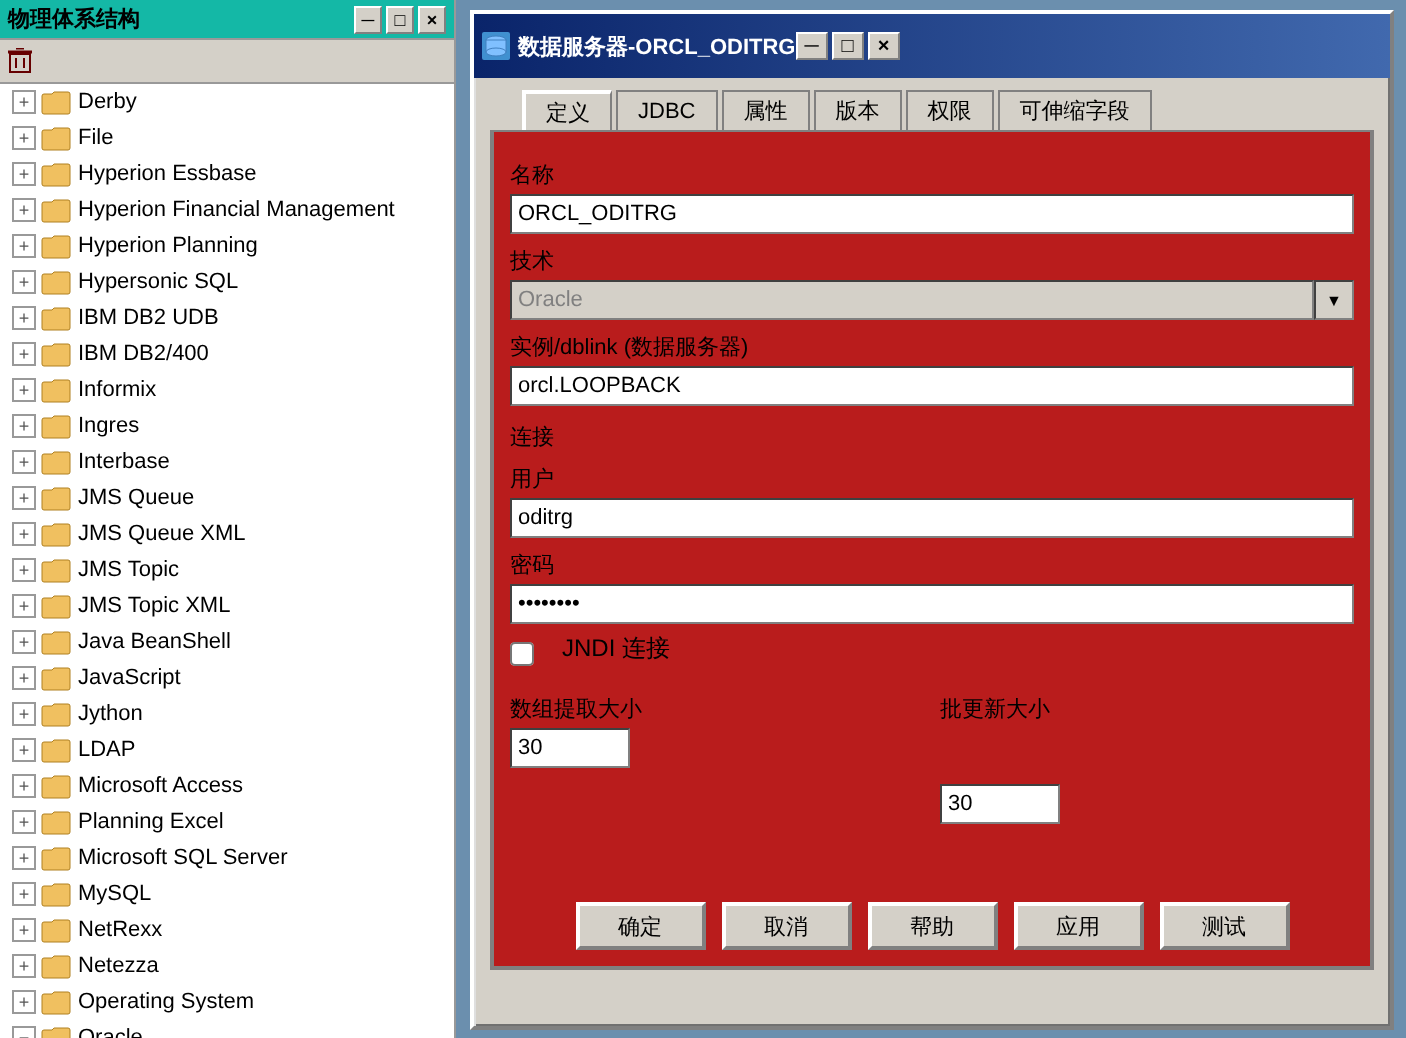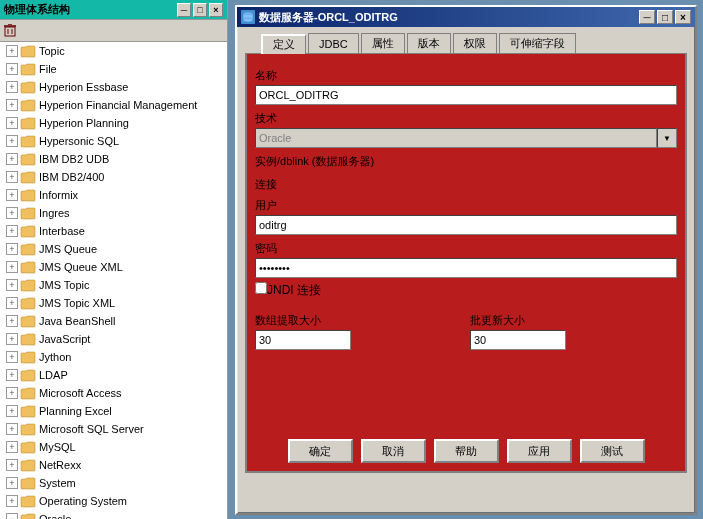--- a/index.html
+++ b/index.html
@@ -139,22 +139,21 @@
       border-right-color: #808080;
       border-bottom-color: #808080;
       box-shadow: inset 1px 1px #dfdfdf, inset -1px -1px #707070;
     }
 
     .dialog-titlebar {
       height: 20px;
       background: linear-gradient(to right, #0a246a, #4169ae);
       display: flex;
       align-items: center;
-      justify-content: space-between;
-      padding: 4px 4px;
+      padding: 16px 4px;
       color: #fff;
       font-size: 11px;
       font-weight: bold;
     }
 
     .dialog-title-text {
       display: flex;
       align-items: center;
       gap: 4px;
     }
@@ -191,21 +190,21 @@
       color: #000;
     }
 
     .dialog-content {
       padding: 4px 8px;
     }
 
     
     .tab-bar {
       display: flex;
-      align-items: center;
+      align-items: flex-start;
       margin-bottom: 0;
       gap: 2px;
       margin-top: 2px;
       padding-left: 16px;
     }
 
     .tab {
       padding: 2px 10px;
       background: #d4d0c8;
       border: 1px solid #808080;
@@ -288,22 +287,22 @@
     .section-label {
       font-size: 11px;
       color: #000;
       margin-top: 8px;
       margin-bottom: 2px;
       display: block;
     }
 
     .checkbox-row {
       display: flex;
-      align-items: flex-start;
-      gap: 0;
+      align-items: flex-end;
+      gap: 14px;
       margin-top: 4px;
     }
 
     .checkbox-input {
       width: 12px;
       height: 12px;
       cursor: pointer;
     }
 
     .bottom-row {
@@ -314,24 +313,25 @@
     }
 
     .bottom-col {
       flex: 1;
     }
 
     .bottom-col-right {
       display: flex;
       flex-direction: column;
       align-items: flex-start;
+      gap: 28px;
     }
 
     .form-input-small {
-      width: 96px;
+      width: 60px;
       height: 20px;
       background: #fff;
       border: 1px solid #808080;
       border-top-color: #404040;
       border-left-color: #404040;
       padding: 1px 3px;
       font-size: 11px;
       font-family: inherit;
     }
 
@@ -400,21 +400,21 @@
   <div class="tree-container" id="tree-container">
 
   <div class="tree-item">
         <span style="display:inline-flex; align-items:center; padding-left:4px;">
           <span class="expand-icon">+</span>
           <span class="folder-icon">
         <svg width="16" height="14" viewBox="0 0 16 14">
           <path d="M1 4 Q1 3 2 3 L6 3 L7 2 L14 2 Q15 2 15 3 L15 12 Q15 13 14 13 L2 13 Q1 13 1 12 Z" fill="#f0c060" stroke="#b08020" stroke-width="0.5"></path>
         </svg>
       </span>
-          <span class="tree-label">Topic</span>
+          <span class="tree-label">Derby</span>
         </span>
       </div>
       <div class="tree-item">
         <span style="display:inline-flex; align-items:center; padding-left:4px;">
           <span class="expand-icon">+</span>
           <span class="folder-icon">
         <svg width="16" height="14" viewBox="0 0 16 14">
           <path d="M1 4 Q1 3 2 3 L6 3 L7 2 L14 2 Q15 2 15 3 L15 12 Q15 13 14 13 L2 13 Q1 13 1 12 Z" fill="#f0c060" stroke="#b08020" stroke-width="0.5"></path>
         </svg>
       </span>
@@ -664,21 +664,21 @@
         </span>
       </div>
       <div class="tree-item">
         <span style="display:inline-flex; align-items:center; padding-left:4px;">
           <span class="expand-icon">+</span>
           <span class="folder-icon">
         <svg width="16" height="14" viewBox="0 0 16 14">
           <path d="M1 4 Q1 3 2 3 L6 3 L7 2 L14 2 Q15 2 15 3 L15 12 Q15 13 14 13 L2 13 Q1 13 1 12 Z" fill="#f0c060" stroke="#b08020" stroke-width="0.5"></path>
         </svg>
       </span>
-          <span class="tree-label">System</span>
+          <span class="tree-label">Netezza</span>
         </span>
       </div>
       <div class="tree-item">
         <span style="display:inline-flex; align-items:center; padding-left:4px;">
           <span class="expand-icon">+</span>
           <span class="folder-icon">
         <svg width="16" height="14" viewBox="0 0 16 14">
           <path d="M1 4 Q1 3 2 3 L6 3 L7 2 L14 2 Q15 2 15 3 L15 12 Q15 13 14 13 L2 13 Q1 13 1 12 Z" fill="#f0c060" stroke="#b08020" stroke-width="0.5"></path>
         </svg>
       </span>
@@ -748,20 +748,21 @@
 
       
       <span class="form-label">技术</span>
       <div class="form-input-with-btn">
         <input class="form-input" type="text" style="background: rgb(212, 208, 200); color: rgb(128, 128, 128);" value="Oracle">
         <div class="dropdown-arrow">▼</div>
       </div>
 
       
       <span class="form-label">实例/dblink (数据服务器)</span>
+      <input class="form-input" type="text" value="orcl.LOOPBACK" style="">
 
       
       <span class="section-label">连接</span>
 
       
       <span class="form-label">用户</span>
       <input class="form-input" type="text" value="oditrg" style="">
 
       
       <span class="form-label">密码</span>

